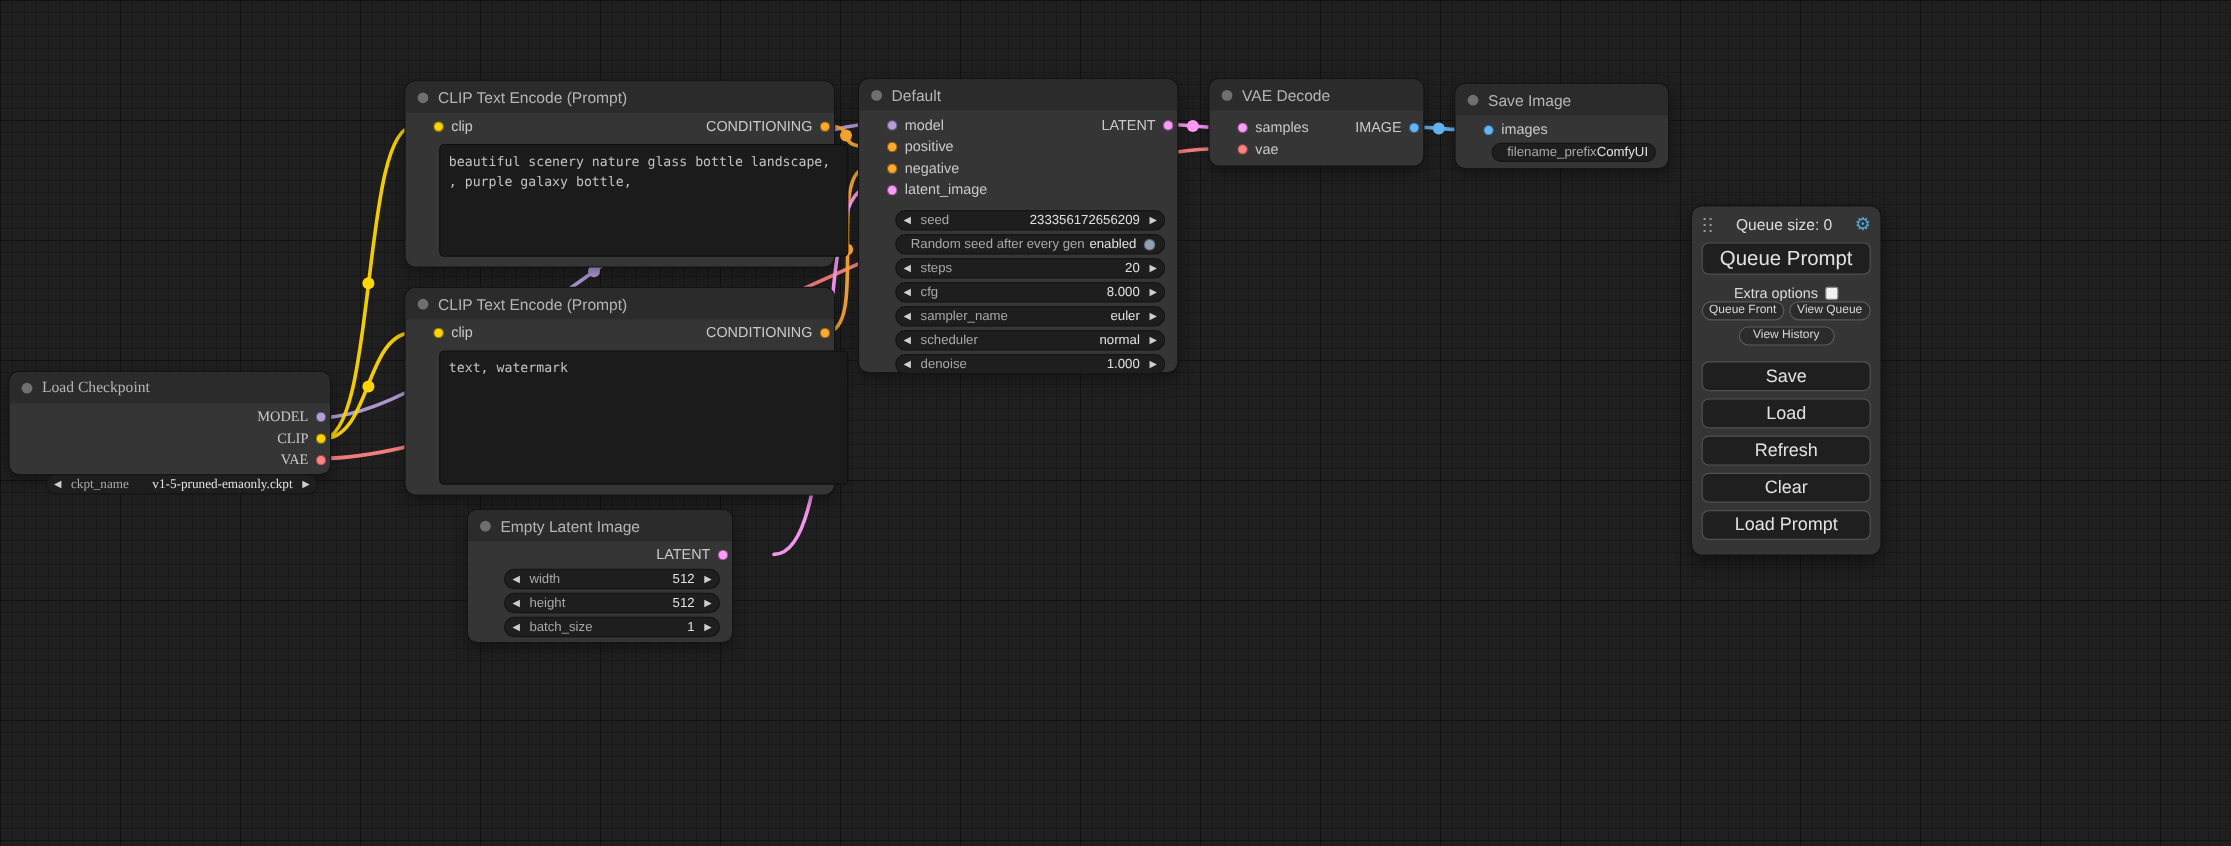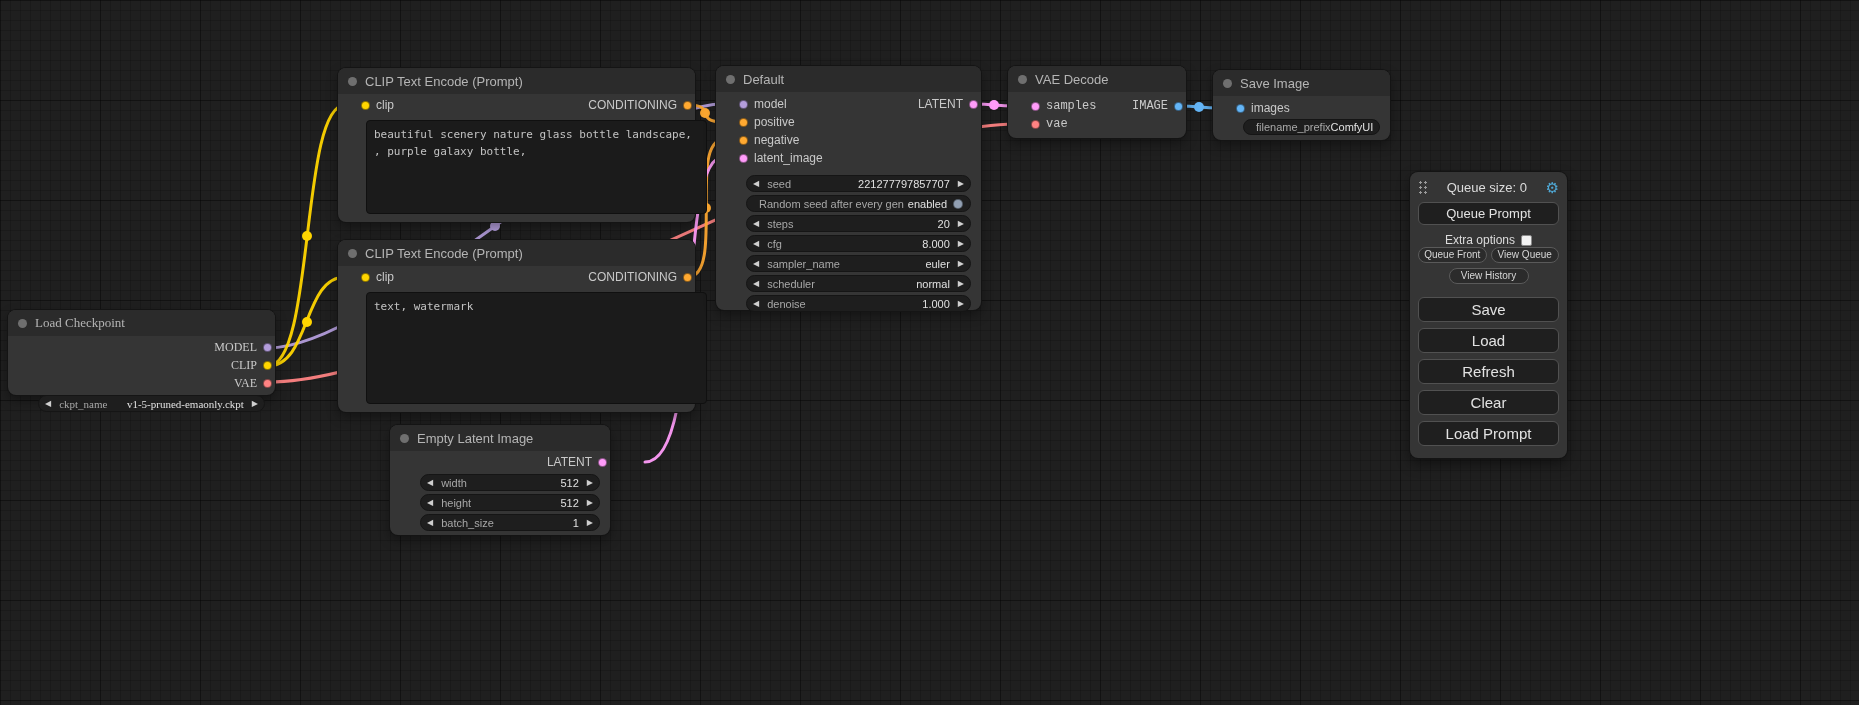--- a/index.html
+++ b/index.html
@@ -241,21 +241,21 @@
       <div class="prow">
           <div class="pin">
         <span class="pdot" style="background: rgb(255, 156, 249);"></span>
         <span class="plabel">latent_image</span>
       </div>
         </div>
 
       <div class="widget" style="margin-top:8px;">
         <span class="arrow">◀</span>
         <span class="wlabel">seed</span>
-        <span class="wvalue">221277797857707</span>
+        <span class="wvalue">233356172656209</span>
         <span class="arrow">▶</span>
       </div>
       <div class="widget noarrows">
         <span class="wlabel">Random seed after every gen</span>
         <span class="wvalue" style="margin-right:6px;">enabled</span>
         <span class="knob" style="background: rgb(146, 160, 179);"></span>
       </div>
       <div class="widget">
         <span class="arrow">◀</span>
         <span class="wlabel">steps</span>
@@ -287,21 +287,21 @@
         <span class="arrow">▶</span>
       </div>
     </div>
   </div>
 
   <div class="node" style="left:1008px;top:66px;width:178px;height:72px;">
     <div class="node-title">
       <span class="tdot"></span>
       <span>VAE Decode</span>
     </div>
-    <div class="body" style="padding-top:5px;font-family:Liberation Mono, monospace;">
+    <div class="body" style="padding-top:5px;">
       <div class="prow">
         <div class="pin">
           <span class="pdot" style="background: rgb(255, 156, 249);"></span>
           <span class="plabel">samples</span>
         </div>
         <div class="pout">
           <span class="plabel">IMAGE</span>
           <span class="pdot" style="background: rgb(100, 181, 246);"></span>
         </div>
       </div>
@@ -332,21 +332,21 @@
       </div>
     </div>
   </div>
 
   <div class="panel">
     <div class="phead">
       <span class="handle"></span>
       <span>Queue size: 0</span>
       <span class="gear" style="color: rgb(79, 168, 213);">⚙</span>
     </div>
-    <button class="btn" style="font-size:13px;">Queue Prompt</button>
+    <button class="btn" style="font-size:17px;">Queue Prompt</button>
     <div class="extra">
       <span>Extra options</span>
       <span class="checkbox"></span>
     </div>
     <div class="smallrow">
       <button class="sbtn">Queue Front</button>
       <button class="sbtn">View Queue</button>
     </div>
     <button class="sbtn vh">View History</button>
     <button class="btn gap-top">Save</button>

